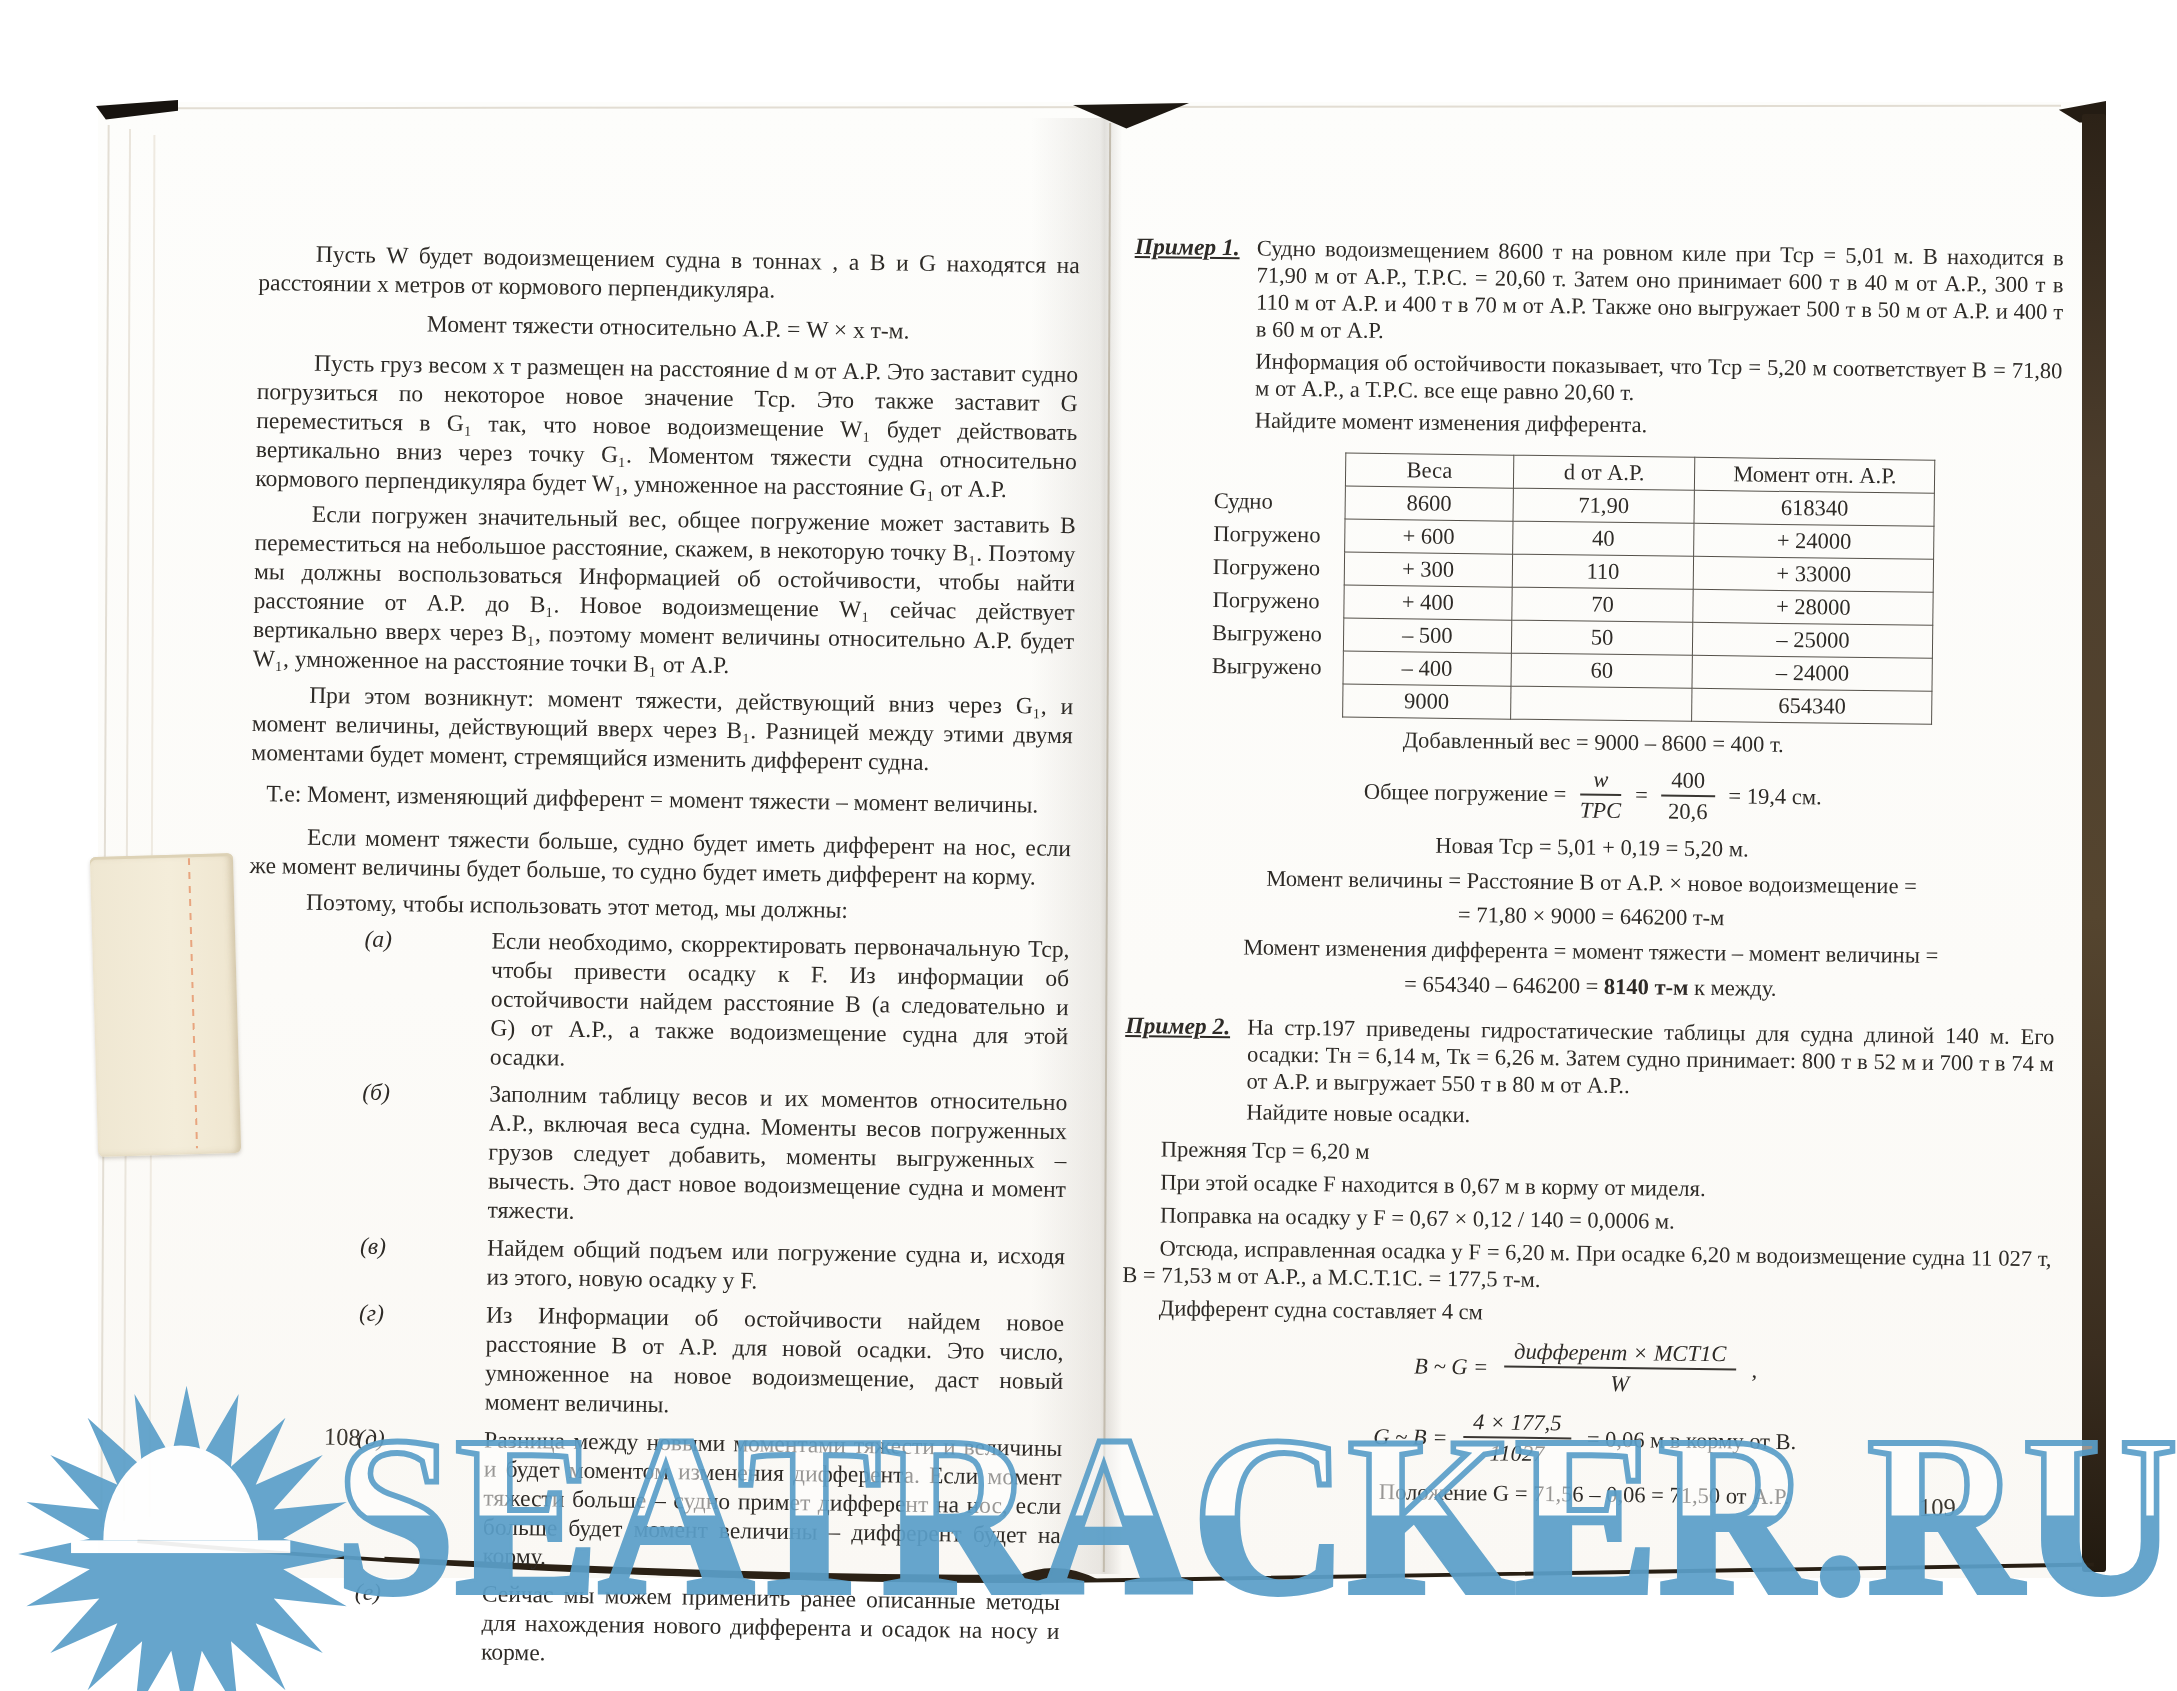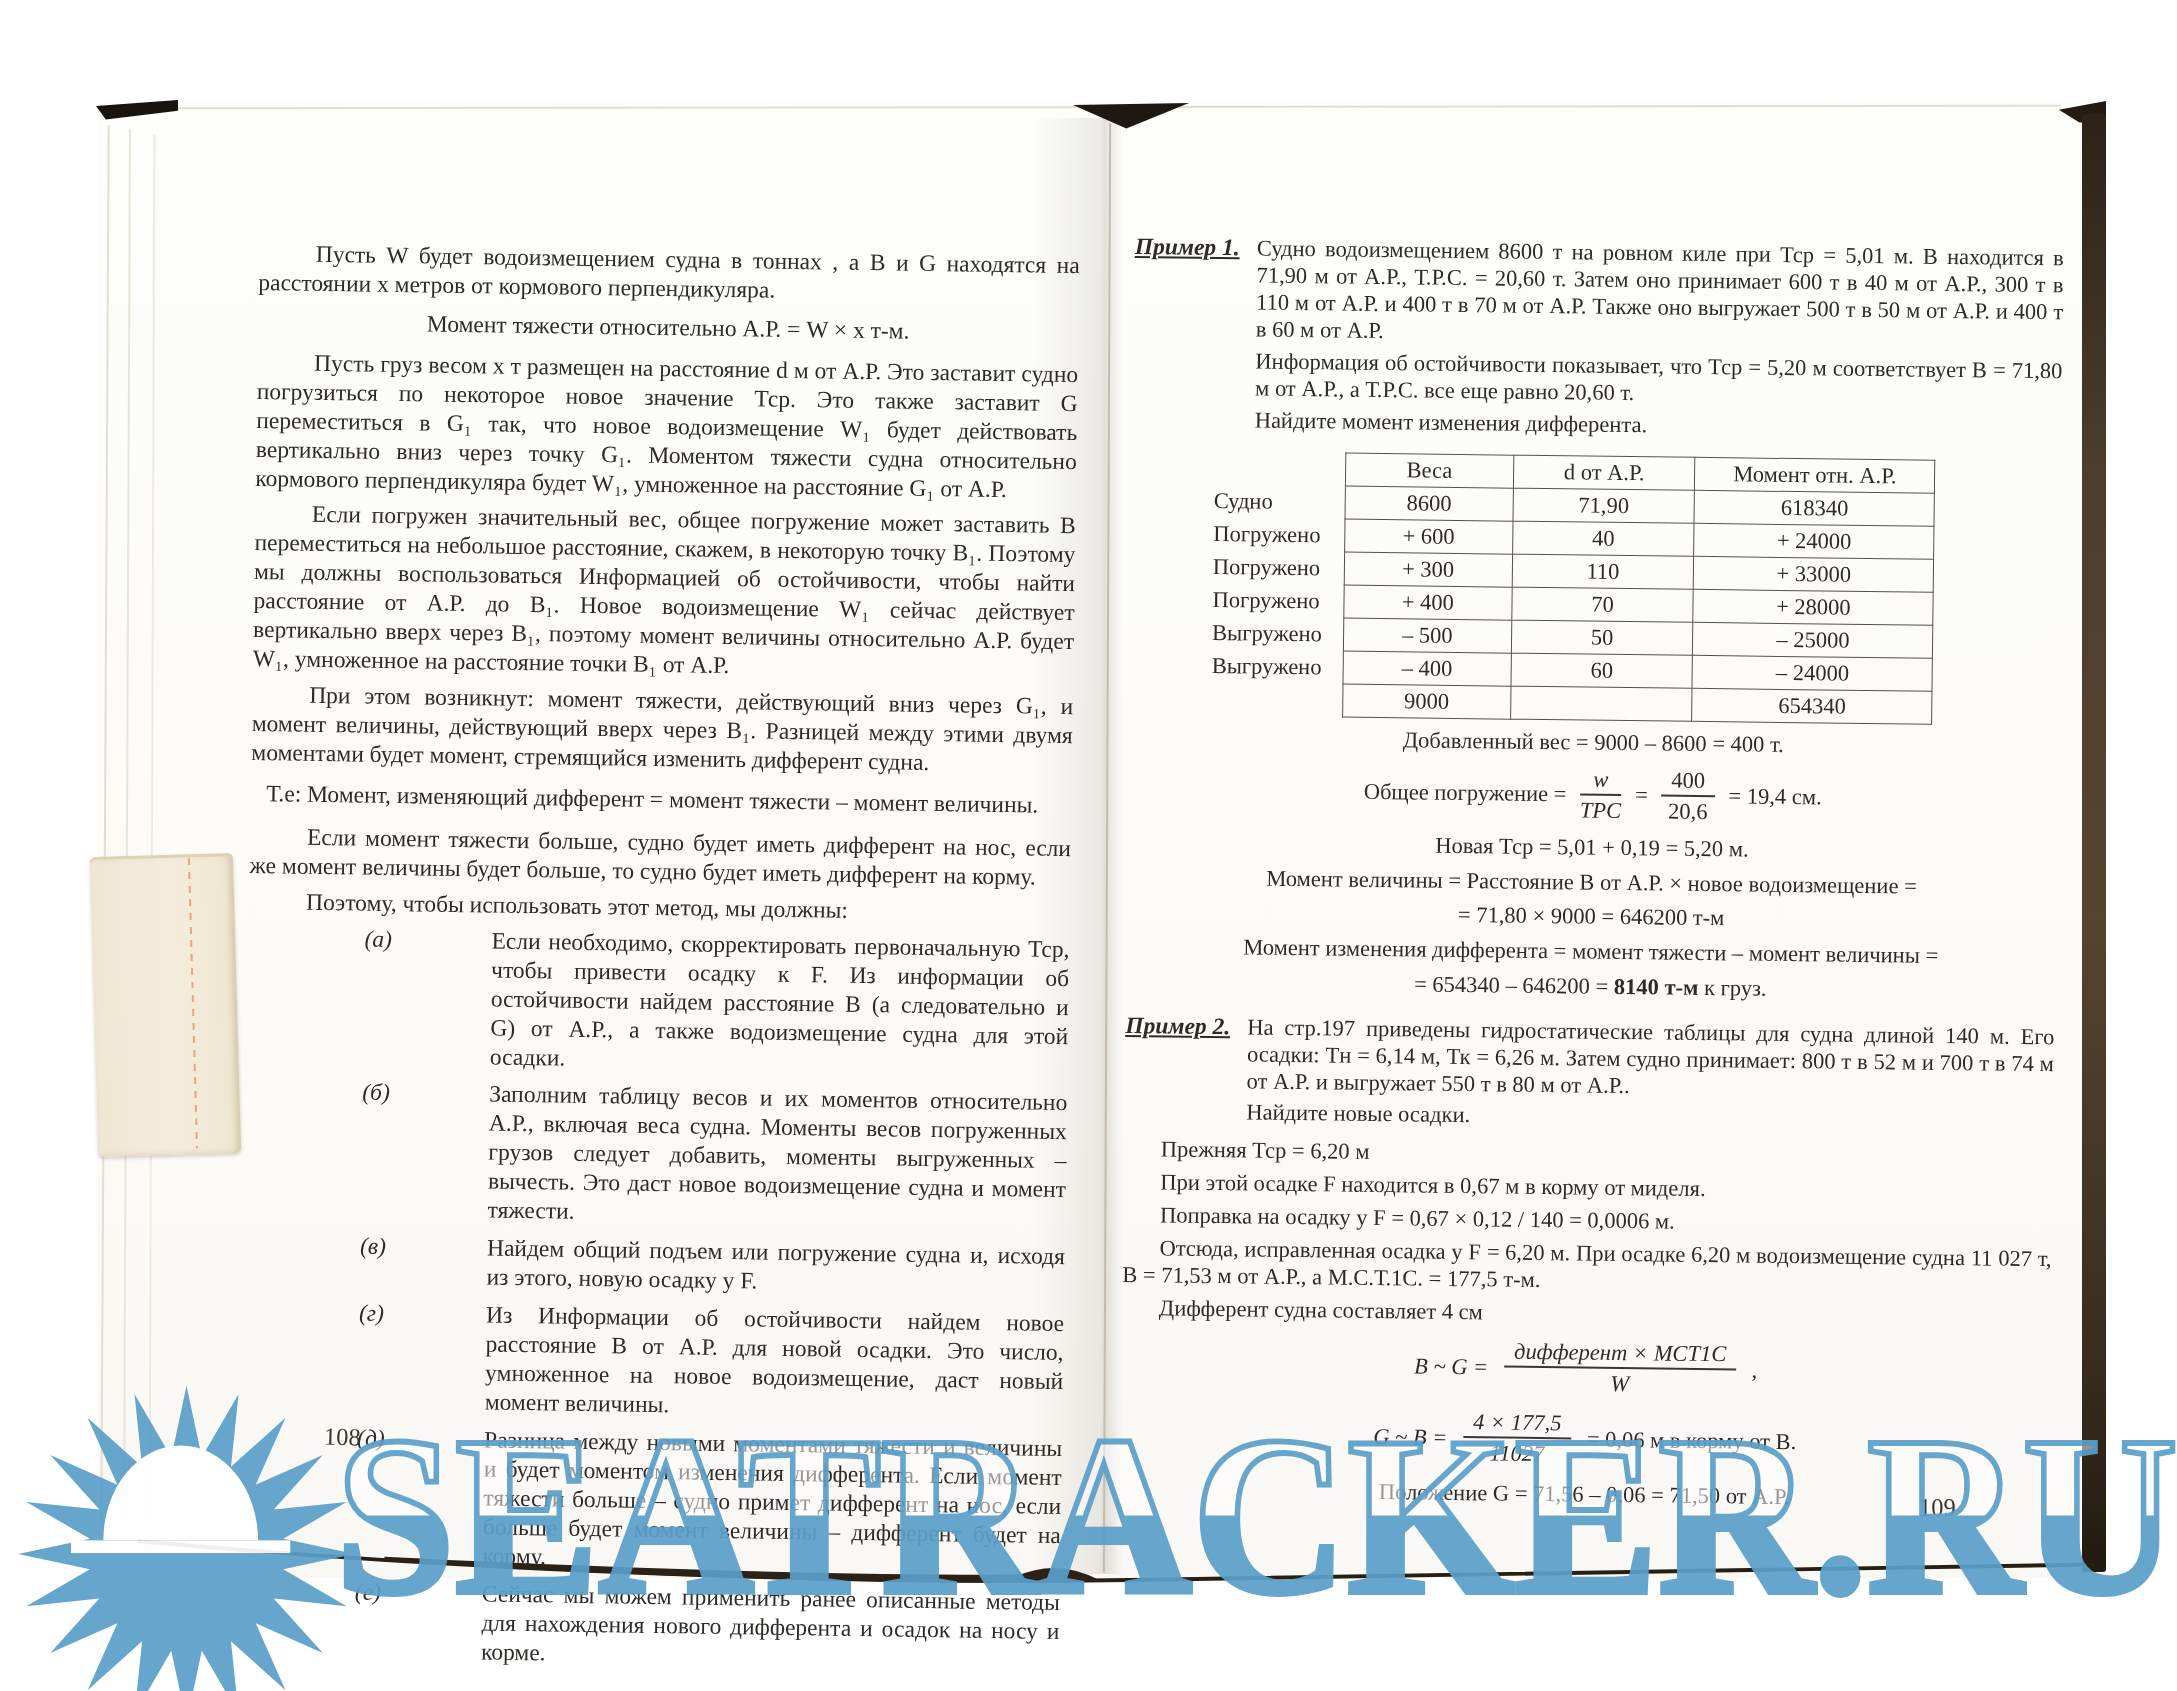--- a/index.html
+++ b/index.html
@@ -229,21 +229,21 @@
         <span class="num">400</span>
         <span class="den">20,6</span>
       </span>
       <span>= 19,4 см.</span>
     </div>
 
     <p class="calcline">Новая Тср = 5,01 + 0,19 = 5,20 м.</p>
     <p class="calcline">Момент величины = Расстояние B от А.Р. × новое водоизмещение =</p>
     <p class="calcline">= 71,80 × 9000 = 646200 т-м</p>
     <p class="calcline">Момент изменения дифферента = момент тяжести – момент величины =</p>
-    <p class="calcline"><span>= 654340 – 646200 = </span><span class="b">8140 т-м</span><span>  к груз.</span></p>
+    <p class="calcline"><span>= 654340 – 646200 = </span><span class="b">8140 т-м</span><span>  к между.</span></p>
 
     <div class="example" style="margin-top:17.6px;">
       <div class="ex-label">Пример 2.</div>
       <div class="ex-body">
         <p>На стр.197 приведены гидростатические таблицы для судна длиной 140 м. Его осадки: Тн = 6,14 м, Тк = 6,26 м. Затем судно принимает: 800 т в 52 м и 700 т в 74 м от А.Р. и выгружает 550 т в 80 м от А.Р..</p>
         <p>Найдите новые осадки.</p>
       </div>
     </div>
 
     <p class="freeline">Прежняя Тср = 6,20 м</p>

